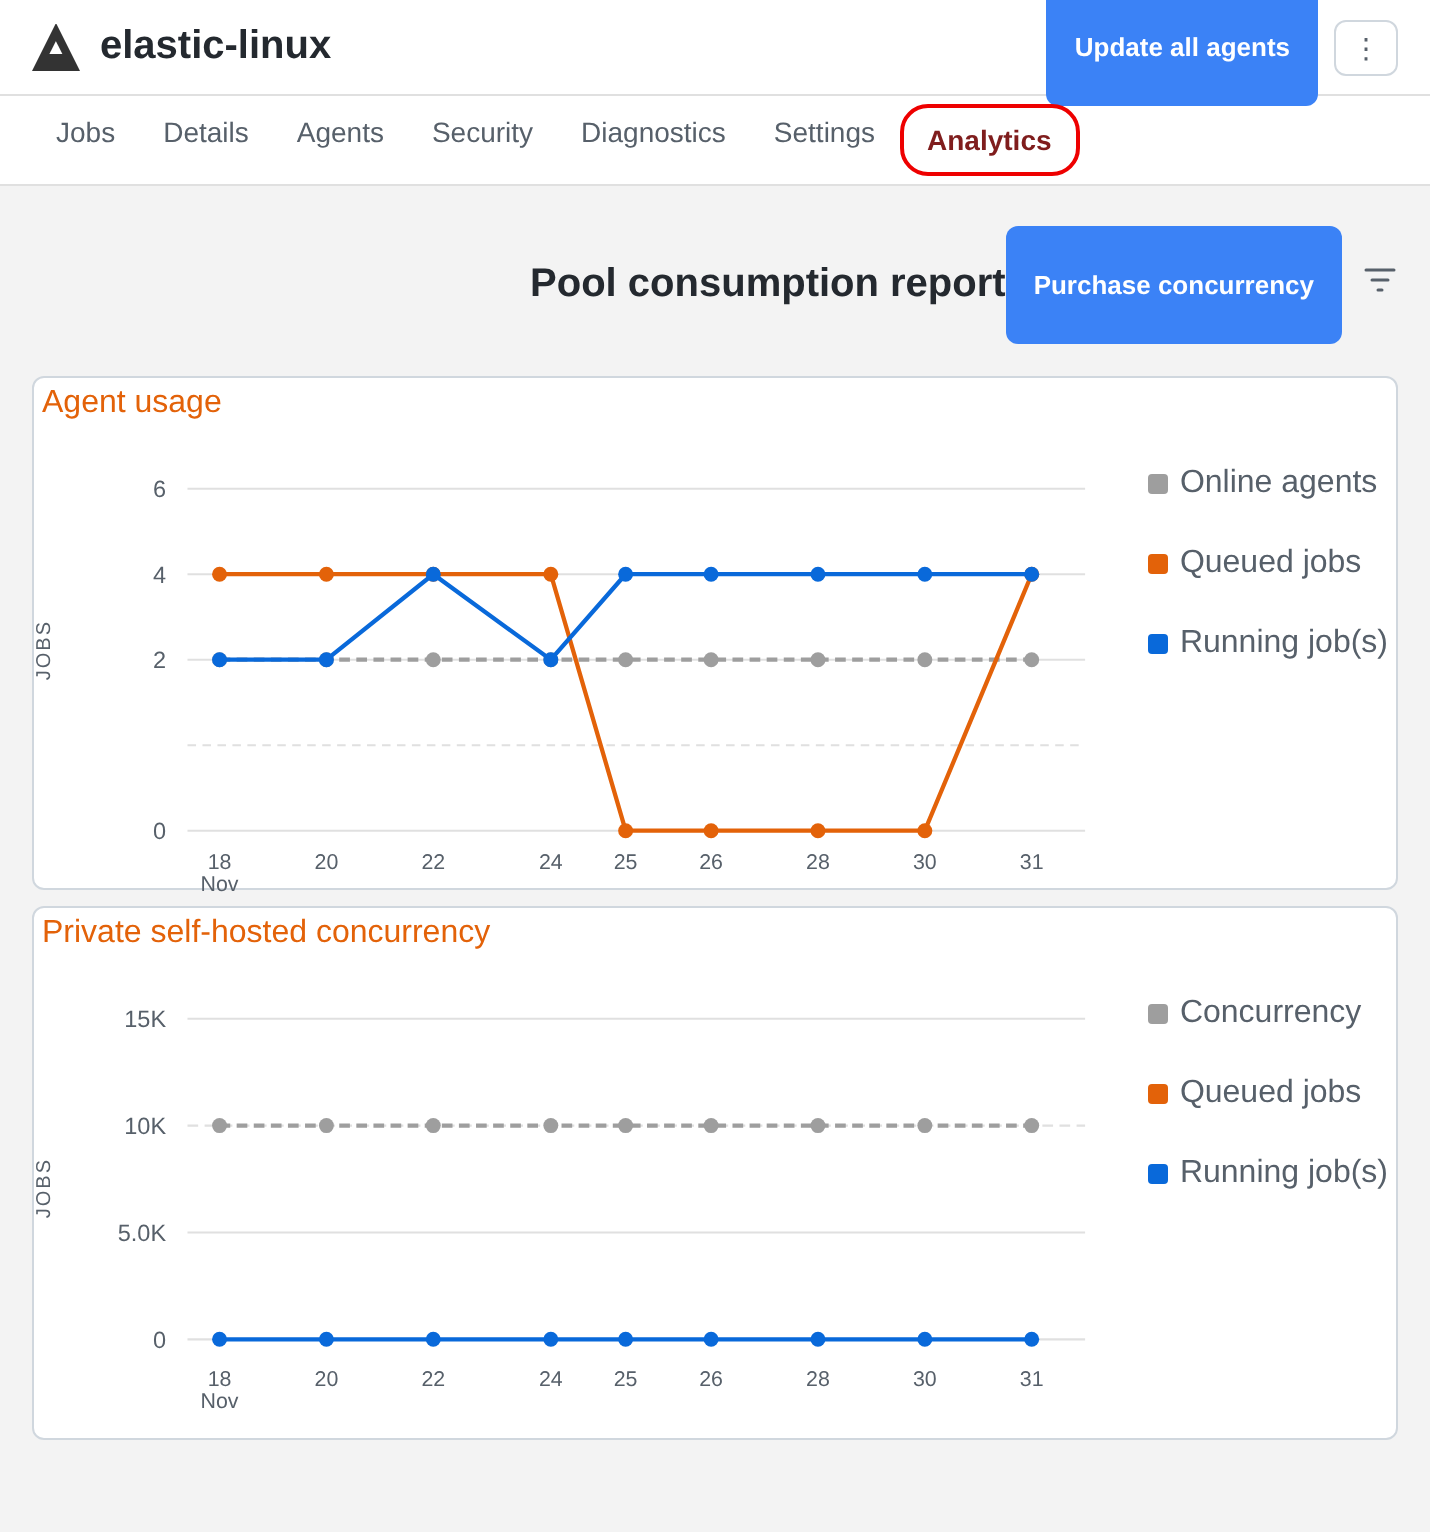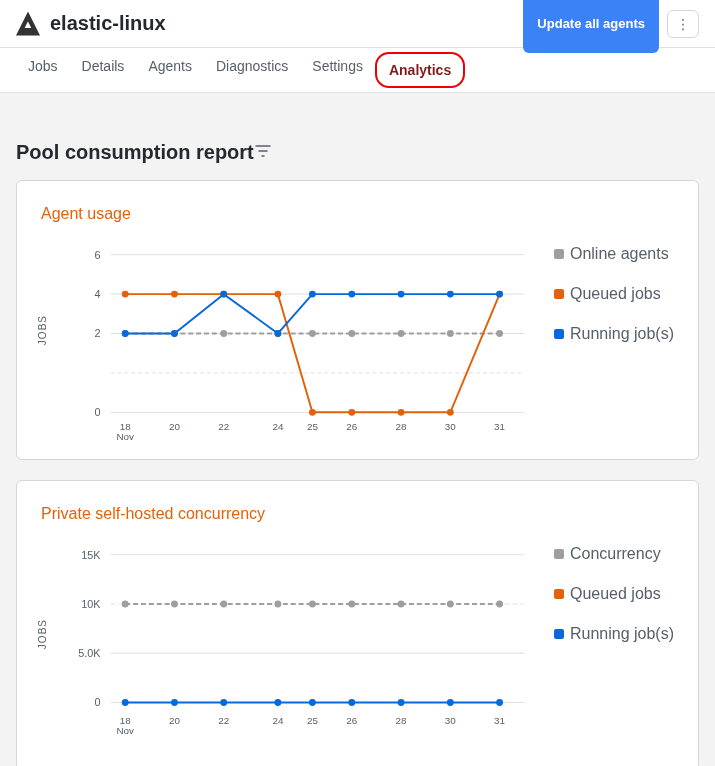--- a/index.html
+++ b/index.html
@@ -70,40 +70,39 @@
     }
 
     .main-content {
       padding: 20px 16px;
       max-width: 715px;
     }
 
     .page-header {
       display: flex;
       align-items: center;
-      justify-content: flex-start;
+      justify-content: flex-end;
       margin-bottom: 16px;
-      margin-top: 28px;
     }
     .page-title {
       font-size: 20px; font-weight: 600; color: #24292f;
     }
     .header-actions {
       display: flex; align-items: center; gap: 10px;
     }
     .filter-icon {
       color: #57606a; cursor: pointer; font-size: 16px;
     }
 
     .chart-card {
       background: white;
       border: 1px solid #d0d7de;
       border-radius: 6px;
-      padding: 24px;
-      margin-bottom: 20px;
+      padding: 4px;
+      margin-bottom: 8px;
     }
     .chart-title {
       font-size: 16px; font-weight: 500; color: #e36209;
       margin-bottom: 12px;
     }
 
     .chart-area {
       display: flex;
       gap: 10px;
     }
@@ -158,30 +157,32 @@
   <div class="top-bar-actions">
     <button class="btn-primary">Update all agents</button>
     <button class="btn-more">⋮</button>
   </div>
 </div>
 
 <div class="nav-tabs">
   <a class="nav-tab">Jobs</a>
   <a class="nav-tab">Details</a>
   <a class="nav-tab">Agents</a>
+  <a class="nav-tab">Security</a>
   <a class="nav-tab">Diagnostics</a>
   <a class="nav-tab">Settings</a>
   <a class="nav-tab active-box">Analytics</a>
 </div>
 
 <div class="main-content">
 
   <div class="page-header">
     <h1 class="page-title">Pool consumption report</h1>
     <div class="header-actions">
+      <button class="btn-primary">Purchase concurrency</button>
       <span class="filter-icon">
         <svg width="18" height="18" viewBox="0 0 18 18" fill="none">
           <path d="M2 4h14M5 9h8M8 14h2" stroke="#57606a" stroke-width="1.5" stroke-linecap="round"></path>
         </svg>
       </span>
     </div>
   </div>
 
   <div class="chart-card">
     <div class="chart-title">Agent usage</div>

